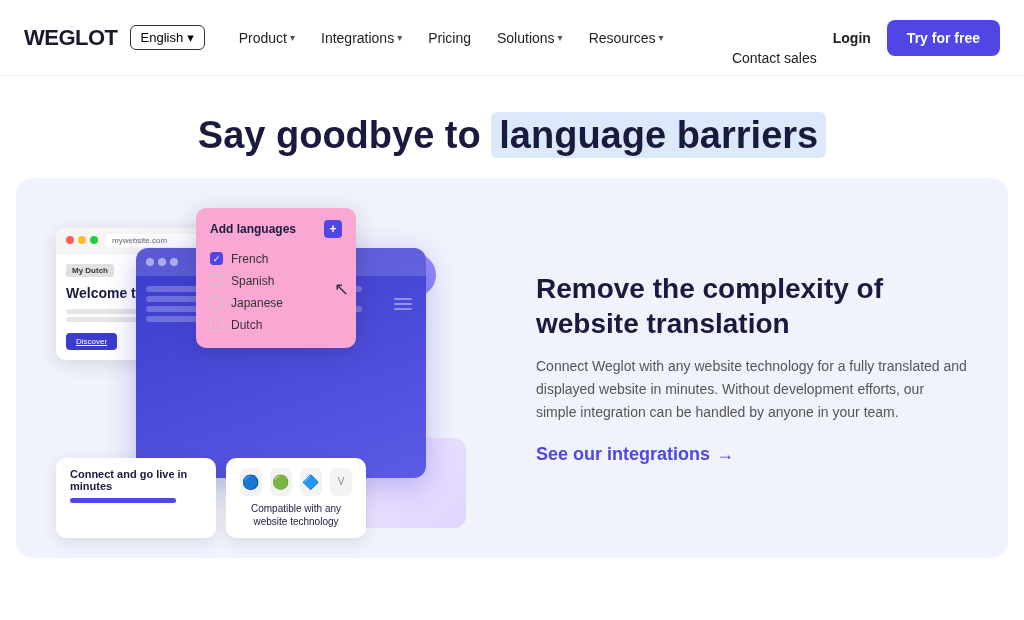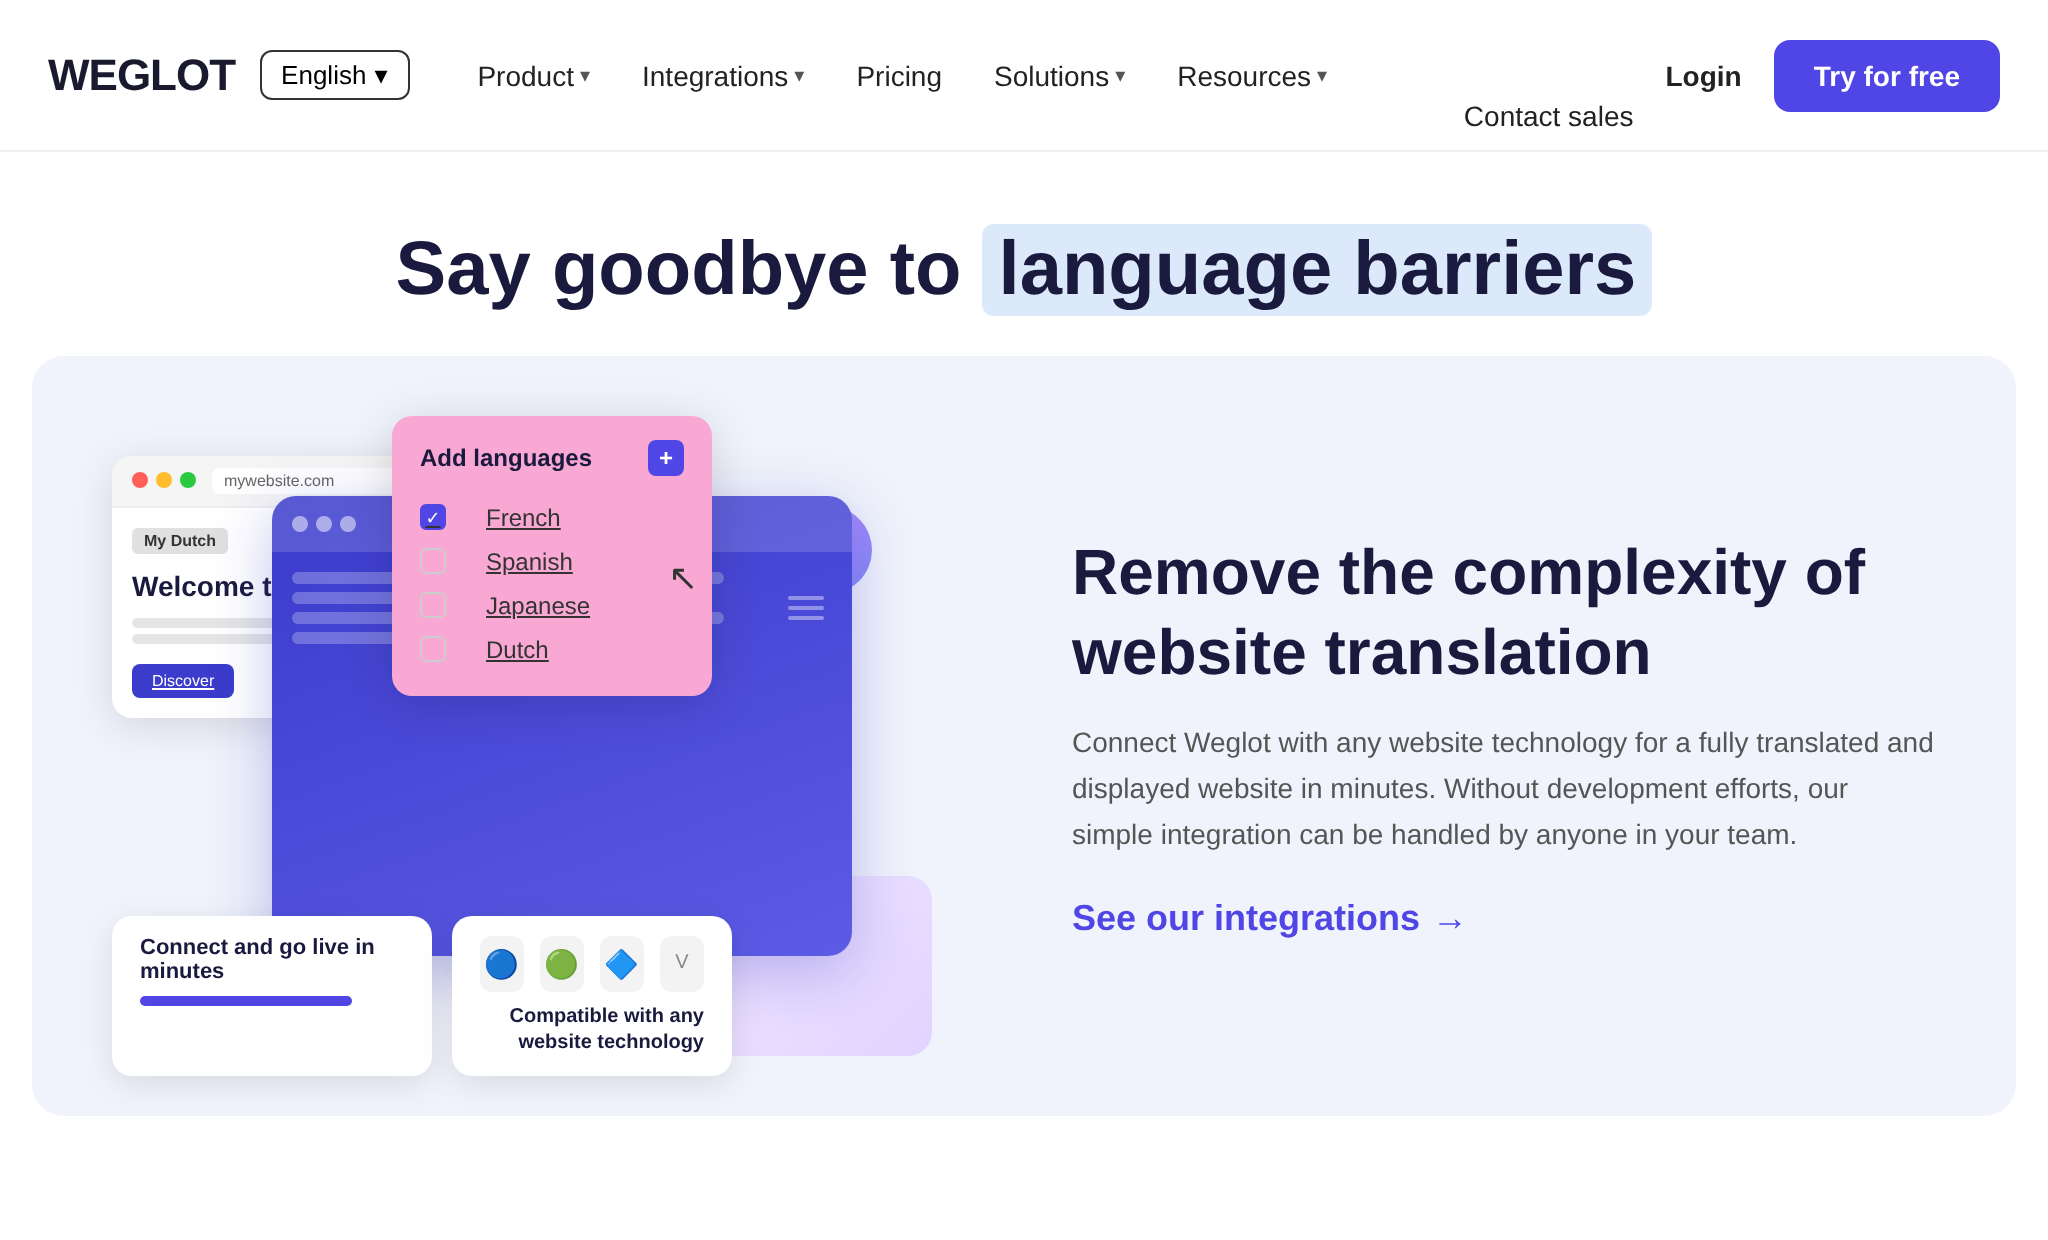--- a/index.html
+++ b/index.html
@@ -227,25 +227,24 @@
       border-radius: 4px;
       display: flex;
       align-items: center;
       justify-content: center;
       font-size: 12px;
       font-weight: 700;
     }
     .lang-option {
       display: flex;
       align-items: center;
-      gap: 20px;
+      gap: 8px;
       padding: 4px 0;
       font-size: 12px;
       color: #333;
-      text-decoration: underline;
     }
     .lang-checkbox {
       width: 13px;
       height: 13px;
       border: 1.5px solid #ccc;
       border-radius: 3px;
       display: flex;
       align-items: center;
       justify-content: center;
     }
@@ -382,23 +381,23 @@
       height: 28px;
       border-radius: 6px;
       display: flex;
       align-items: center;
       justify-content: center;
       font-size: 14px;
       background: #f3f3f3;
     }
     .compat-card-title {
       font-size: 10px;
-      font-weight: 700;
+      font-weight: 400;
       color: #1a1a3e;
-      text-align: right;
+      text-align: center;
       line-height: 1.3;
     }
 
     
     .pink-card-bg {
       position: absolute;
       right: 30px;
       bottom: 10px;
       width: 140px;
       height: 90px;
@@ -406,21 +405,21 @@
       border-radius: 12px;
       z-index: 1;
     }
 
     
     .right-text {
       flex: 1;
       padding-left: 20px;
     }
     .right-title {
-      font-size: 32px;
+      font-size: 28px;
       font-weight: 800;
       color: #1a1a3e;
       line-height: 1.25;
       margin-bottom: 14px;
     }
     .right-desc {
       font-size: 14px;
       color: #555;
       line-height: 1.65;
       margin-bottom: 20px;

